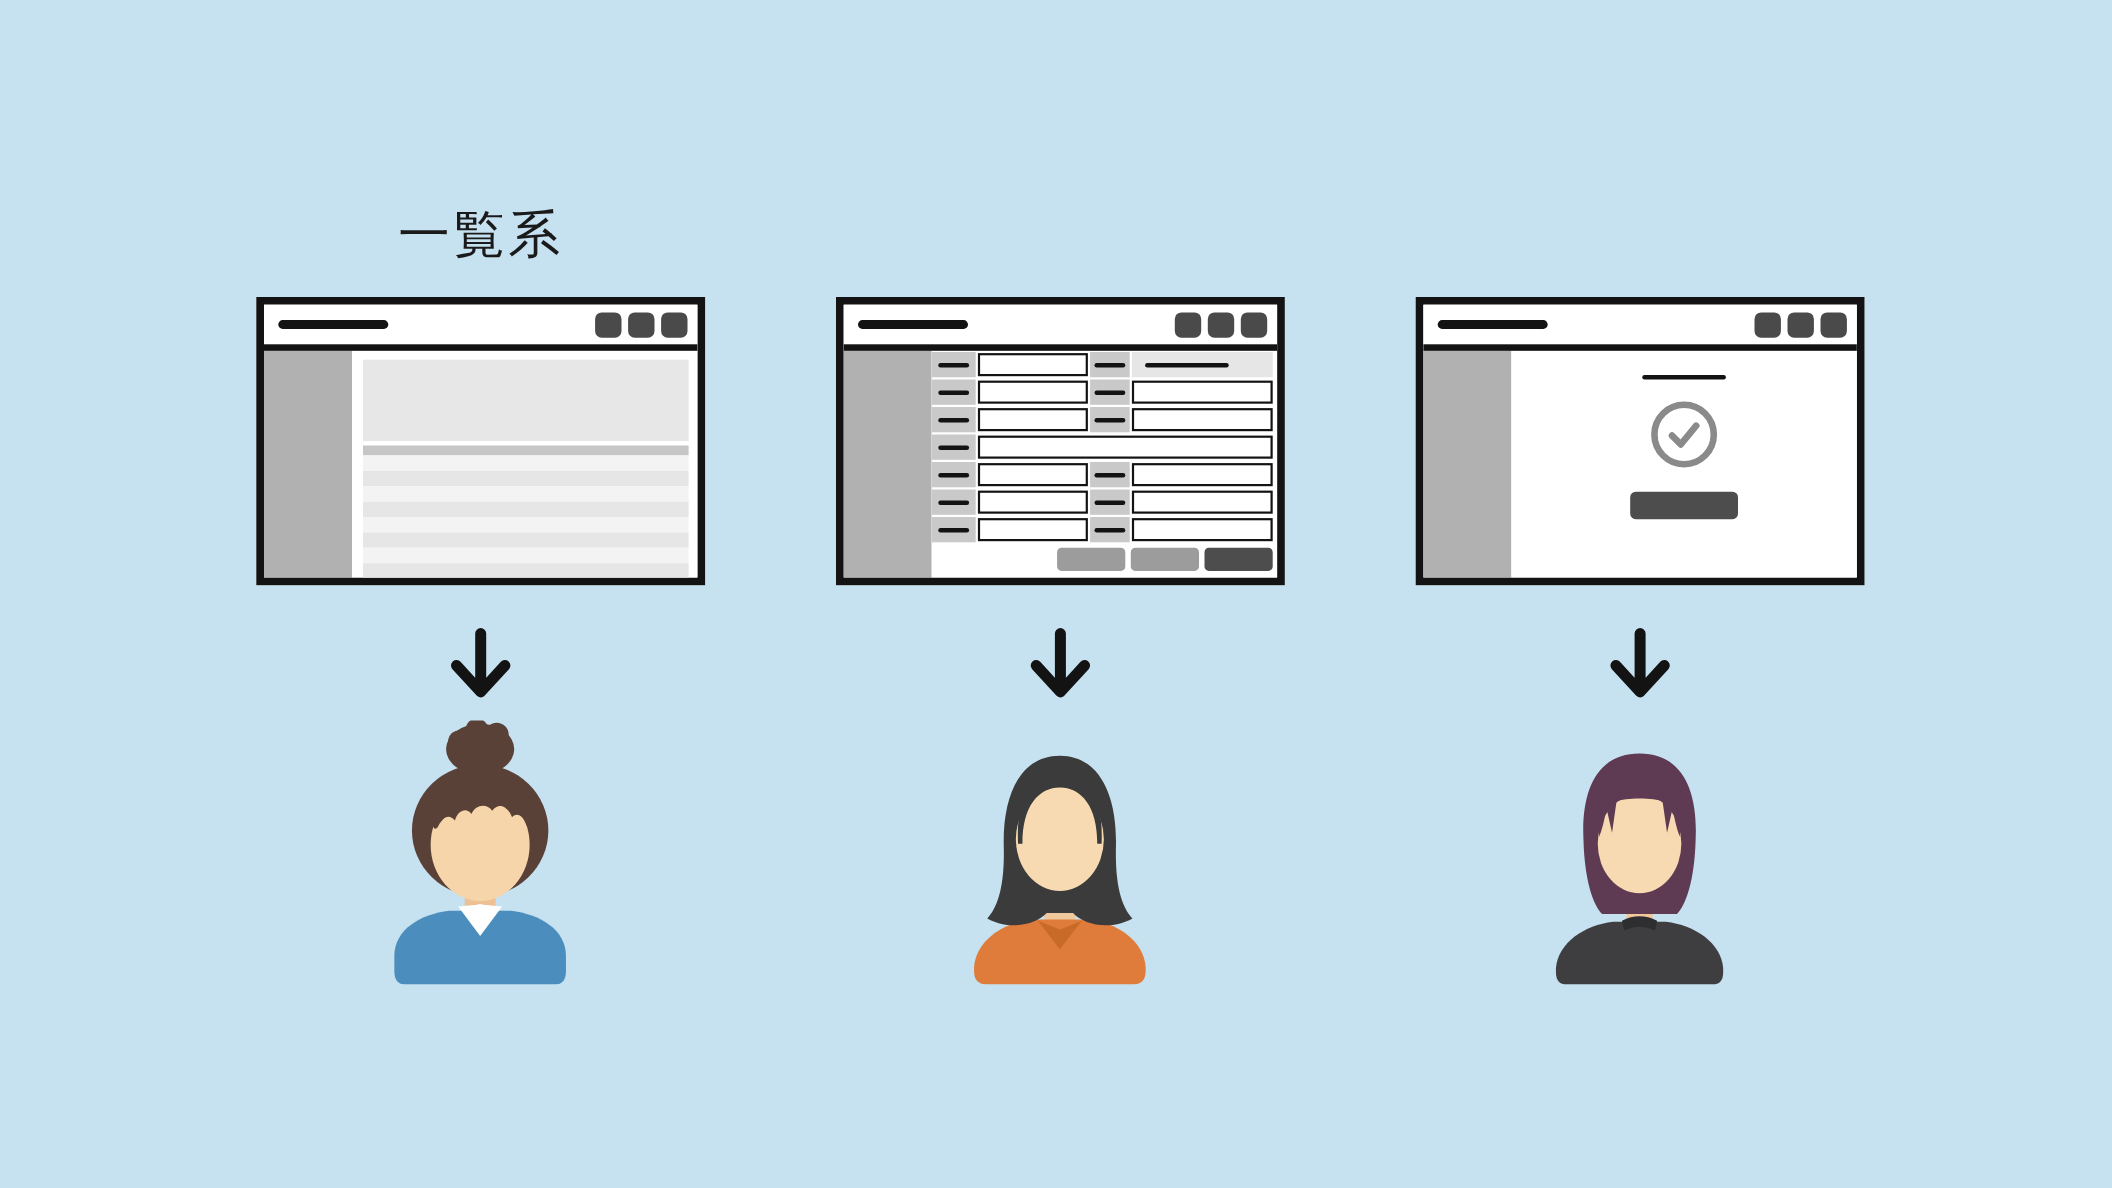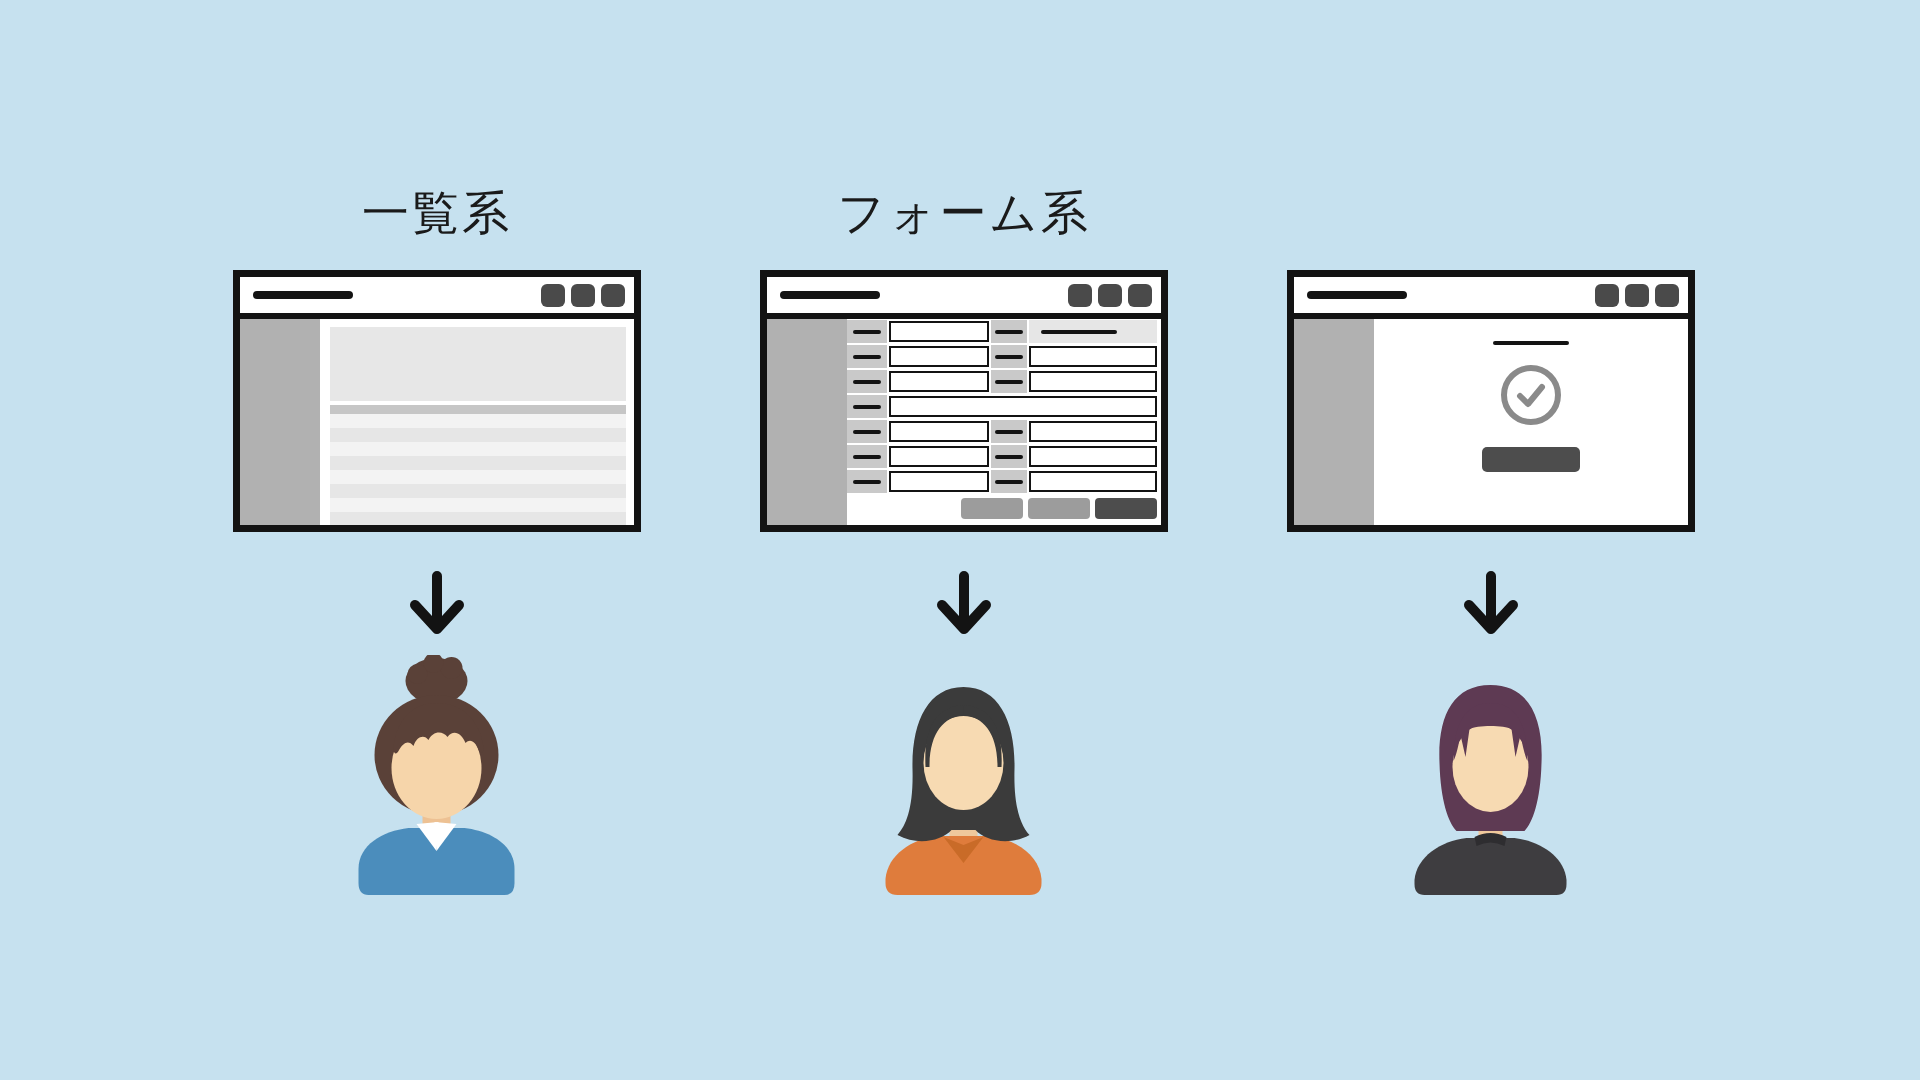--- a/index.html
+++ b/index.html
@@ -116,21 +116,20 @@
         <ellipse cx="82" cy="113" rx="45" ry="51" fill="#F6D5AA"></ellipse>
         <path d="M82,48 C57,48 41,66 39,94 C39,99 42,100 44,96 C49,87 54,85 59,91 C62,81 70,79 74,85 C78,76 88,75 93,82 C99,74 107,78 111,88 C116,83 121,87 124,95 C126,99 129,98 129,93 C126,66 108,48 82,48 Z" fill="#5A4138"></path>
         <path d="M14,240 Q4,240 4,228 L4,214 C4,190 28,176 54,173 L110,173 C136,176 160,190 160,214 L160,228 Q160,240 150,240 Z" fill="#4B8DBC"></path>
         <path d="M62,169 L82,196 L84,167 Z" fill="#FFFFFF"></path>
         <path d="M102,169 L82,196 L80,167 Z" fill="#FFFFFF"></path>
       </svg>
     </div>
   </section>
 
   <section class="col col-1">
-    <h2 class="col-title">フォーム系</h2>
 
     <div class="window">
       <div class="titlebar">
         <span class="tb-line"></span>
         <span class="tb-btns">
           <span class="tb-btn"></span>
           <span class="tb-btn"></span>
           <span class="tb-btn"></span>
         </span>
       </div>

